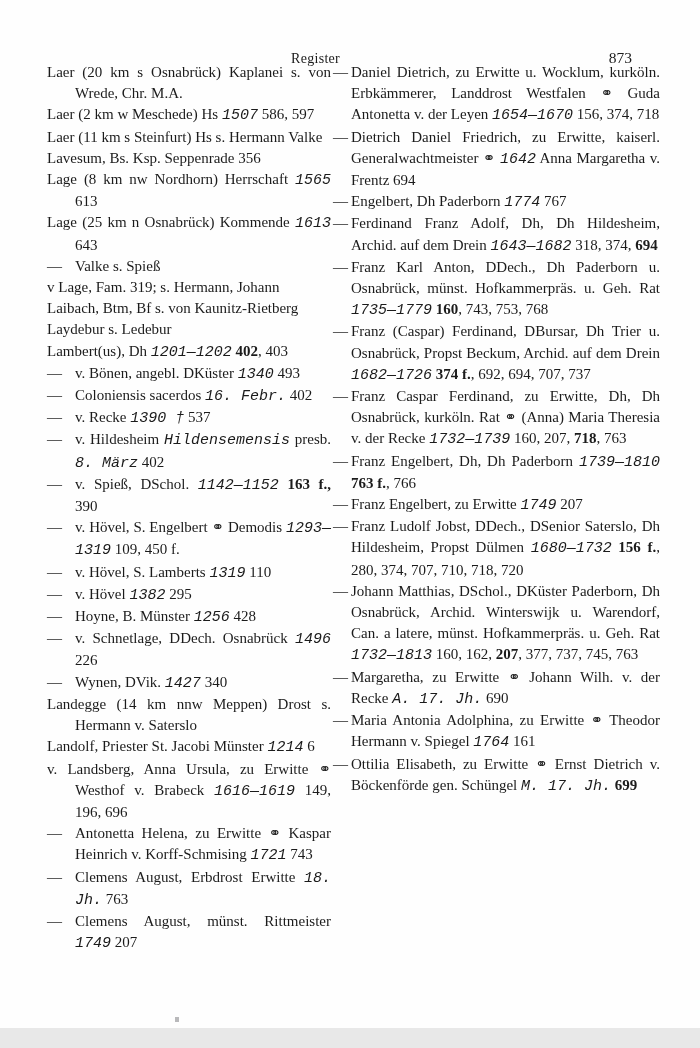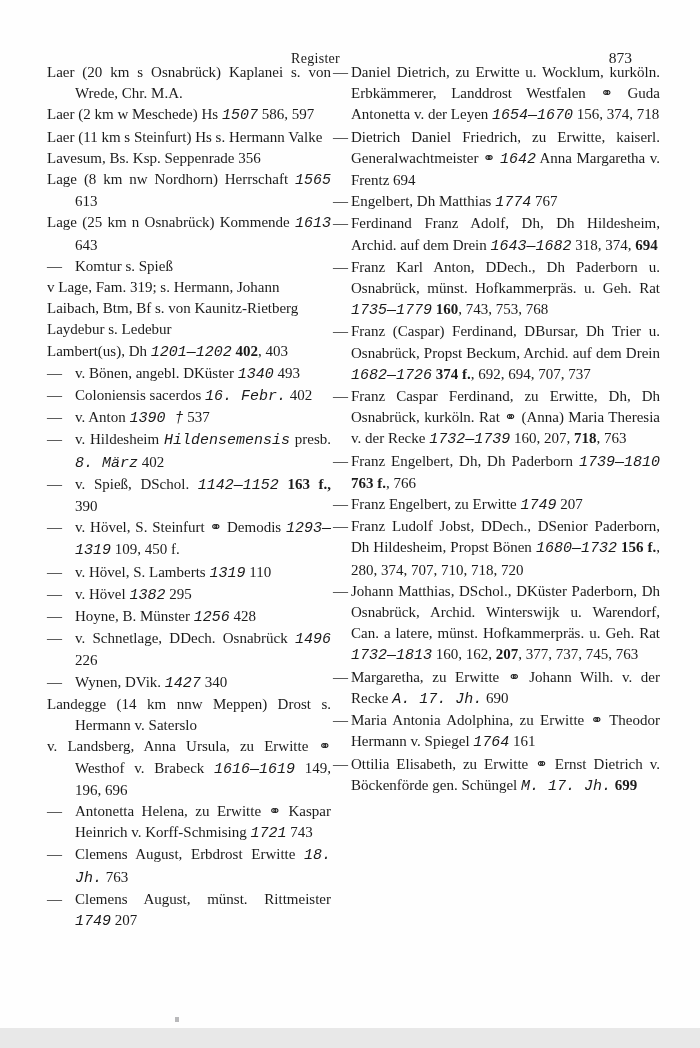--- a/index.html
+++ b/index.html
@@ -64,52 +64,53 @@
     <span class="head-title">Register</span>
     <span class="head-page">873</span>
   </div>
   <div class="col col-left">
       <p class="entry"><span>Laer (20 km s Osnabrück) Kaplanei s. von Wrede, Chr. M.A.</span></p>
       <p class="entry"><span>Laer (2 km w Meschede) Hs </span><span class="it">1507</span><span> 586, 597</span></p>
       <p class="entry"><span>Laer (11 km s Steinfurt) Hs s. Hermann Valke</span></p>
       <p class="entry"><span>Lavesum, Bs. Ksp. Seppenrade 356</span></p>
       <p class="entry"><span>Lage (8 km nw Nordhorn) Herrschaft </span><span class="it">1565</span><span> 613</span></p>
       <p class="entry"><span>Lage (25 km n Osnabrück) Kommende </span><span class="it">1613</span><span> 643</span></p>
-      <p class="entry"><span class="dsh">—</span><span>Komtur s. Spieß</span></p>
+      <p class="entry"><span class="dsh">—</span><span>Valke s. Spieß</span></p>
       <p class="entry"><span>v Lage, Fam. 319; s. Hermann, Johann</span></p>
       <p class="entry"><span>Laibach, Btm, Bf s. von Kaunitz-Rietberg</span></p>
       <p class="entry"><span>Laydebur s. Ledebur</span></p>
       <p class="entry"><span>Lambert(us), Dh </span><span class="it">1201—1202</span><span> </span><span class="bd">402</span><span>, 403</span></p>
       <p class="entry"><span class="dsh">—</span><span>v. Bönen, angebl. DKüster </span><span class="it">1340</span><span> 493</span></p>
       <p class="entry"><span class="dsh">—</span><span>Coloniensis sacerdos </span><span class="it">16. Febr.</span><span> 402</span></p>
-      <p class="entry"><span class="dsh">—</span><span>v. Anton </span><span class="it">1390 †</span><span> 537</span></p>
+      <p class="entry"><span class="dsh">—</span><span>v. Recke </span><span class="it">1390 †</span><span> 537</span></p>
       <p class="entry"><span class="dsh">—</span><span>v. Hildesheim </span><span class="it">Hildensemensis</span><span> presb. </span><span class="it">8. März</span><span> 402</span></p>
       <p class="entry"><span class="dsh">—</span><span>v. Spieß, DSchol. </span><span class="it">1142—1152</span><span> </span><span class="bd">163 f.,</span><span> 390</span></p>
-      <p class="entry"><span class="dsh">—</span><span>v. Hövel, S. Steinfurt ⚭ Demodis </span><span class="it">1293—1319</span><span> 109, 450 f.</span></p>
+      <p class="entry"><span class="dsh">—</span><span>v. Hövel, S. Engelbert ⚭ Demodis </span><span class="it">1293—1319</span><span> 109, 450 f.</span></p>
       <p class="entry"><span class="dsh">—</span><span>v. Hövel, S. Lamberts </span><span class="it">1319</span><span> 110</span></p>
       <p class="entry"><span class="dsh">—</span><span>v. Hövel </span><span class="it">1382</span><span> 295</span></p>
       <p class="entry"><span class="dsh">—</span><span>Hoyne, B. Münster </span><span class="it">1256</span><span> 428</span></p>
       <p class="entry"><span class="dsh">—</span><span>v. Schnetlage, DDech. Osnabrück </span><span class="it">1496</span><span> 226</span></p>
       <p class="entry"><span class="dsh">—</span><span>Wynen, DVik. </span><span class="it">1427</span><span> 340</span></p>
       <p class="entry"><span>Landegge (14 km nnw Meppen) Drost s. Hermann v. Saterslo</span></p>
+      <p class="entry"><span>Landolf, Priester St. Jacobi Münster </span><span class="it">1214</span><span> 6</span></p>
       <p class="entry"><span>v. Landsberg, Anna Ursula, zu Erwitte ⚭ Westhof v. Brabeck </span><span class="it">1616—1619</span><span> 149, 196, 696</span></p>
       <p class="entry"><span class="dsh">—</span><span>Antonetta Helena, zu Erwitte ⚭ Kaspar Heinrich v. Korff-Schmising </span><span class="it">1721</span><span> 743</span></p>
       <p class="entry"><span class="dsh">—</span><span>Clemens August, Erbdrost Erwitte </span><span class="it">18. Jh.</span><span> 763</span></p>
       <p class="entry"><span class="dsh">—</span><span>Clemens August, münst. Rittmeister </span><span class="it">1749</span><span> 207</span></p>
     </div>
   <div class="col col-right">
       <p class="entry"><span class="dsh">—</span><span>Daniel Dietrich, zu Erwitte u. Wocklum, kurköln. Erbkämmerer, Landdrost Westfalen ⚭ Guda Antonetta v. der Leyen </span><span class="it">1654—1670</span><span> 156, 374, 718</span></p>
       <p class="entry"><span class="dsh">—</span><span>Dietrich Daniel Friedrich, zu Erwitte, kaiserl. Generalwachtmeister ⚭ </span><span class="it">1642</span><span> Anna Margaretha v. Frentz 694</span></p>
-      <p class="entry"><span class="dsh">—</span><span>Engelbert, Dh Matthias </span><span class="it">1774</span><span> 767</span></p>
+      <p class="entry"><span class="dsh">—</span><span>Engelbert, Dh Paderborn </span><span class="it">1774</span><span> 767</span></p>
       <p class="entry"><span class="dsh">—</span><span>Ferdinand Franz Adolf, Dh, Dh Hildesheim, Archid. auf dem Drein </span><span class="it">1643—1682</span><span> 318, 374, </span><span class="bd">694</span></p>
       <p class="entry"><span class="dsh">—</span><span>Franz Karl Anton, DDech., Dh Paderborn u. Osnabrück, münst. Hofkammerpräs. u. Geh. Rat </span><span class="it">1735—1779</span><span> </span><span class="bd">160</span><span>, 743, 753, 768</span></p>
       <p class="entry"><span class="dsh">—</span><span>Franz (Caspar) Ferdinand, DBursar, Dh Trier u. Osnabrück, Propst Beckum, Archid. auf dem Drein </span><span class="it">1682—1726</span><span> </span><span class="bd">374 f.</span><span>, 692, 694, 707, 737</span></p>
       <p class="entry"><span class="dsh">—</span><span>Franz Caspar Ferdinand, zu Erwitte, Dh, Dh Osnabrück, kurköln. Rat ⚭ (Anna) Maria Theresia v. der Recke </span><span class="it">1732—1739</span><span> 160, 207, </span><span class="bd">718</span><span>, 763</span></p>
       <p class="entry"><span class="dsh">—</span><span>Franz Engelbert, Dh, Dh Paderborn </span><span class="it">1739—1810</span><span> </span><span class="bd">763 f.</span><span>, 766</span></p>
       <p class="entry"><span class="dsh">—</span><span>Franz Engelbert, zu Erwitte </span><span class="it">1749</span><span> 207</span></p>
-      <p class="entry"><span class="dsh">—</span><span>Franz Ludolf Jobst, DDech., DSenior Paderborn, Dh Hildesheim, Propst Bönen </span><span class="it">1680—1732</span><span> </span><span class="bd">156 f.</span><span>, 280, 374, 707, 710, 718, 720</span></p>
+      <p class="entry"><span class="dsh">—</span><span>Franz Ludolf Jobst, DDech., DSenior Saterslo, Dh Hildesheim, Propst Dülmen </span><span class="it">1680—1732</span><span> </span><span class="bd">156 f.</span><span>, 280, 374, 707, 710, 718, 720</span></p>
       <p class="entry"><span class="dsh">—</span><span>Johann Matthias, DSchol., DKüster Paderborn, Dh Osnabrück, Archid. Winterswijk u. Warendorf, Can. a latere, münst. Hofkammerpräs. u. Geh. Rat </span><span class="it">1732—1813</span><span> 160, 162, </span><span class="bd">207</span><span>, 377, 737, 745, 763</span></p>
       <p class="entry"><span class="dsh">—</span><span>Margaretha, zu Erwitte ⚭ Johann Wilh. v. der Recke </span><span class="it">A. 17. Jh.</span><span> 690</span></p>
       <p class="entry"><span class="dsh">—</span><span>Maria Antonia Adolphina, zu Erwitte ⚭ Theodor Hermann v. Spiegel </span><span class="it">1764</span><span> 161</span></p>
       <p class="entry"><span class="dsh">—</span><span>Ottilia Elisabeth, zu Erwitte ⚭ Ernst Dietrich v. Böckenförde gen. Schüngel </span><span class="it">M. 17. Jh.</span><span> </span><span class="bd">699</span></p>
     </div>
   <div class="speck"></div>
 </div>
 
 </body></html>

